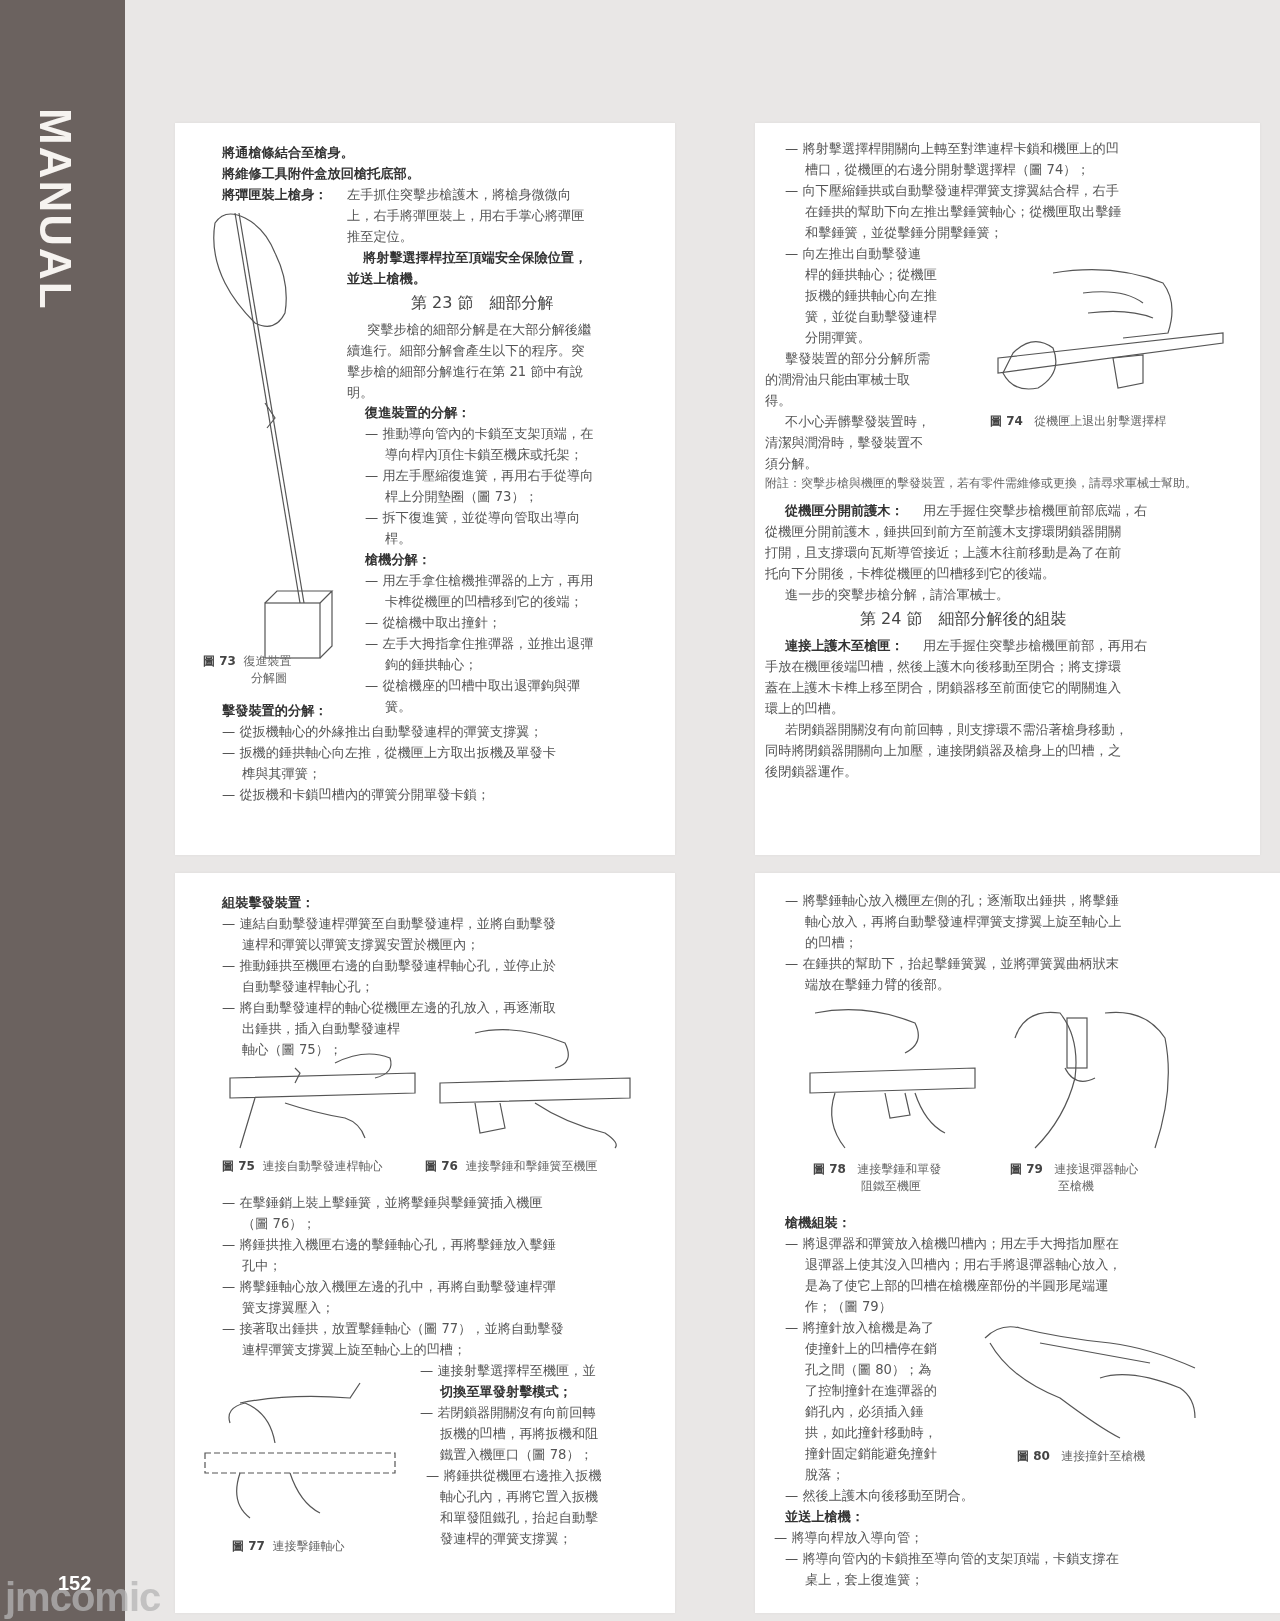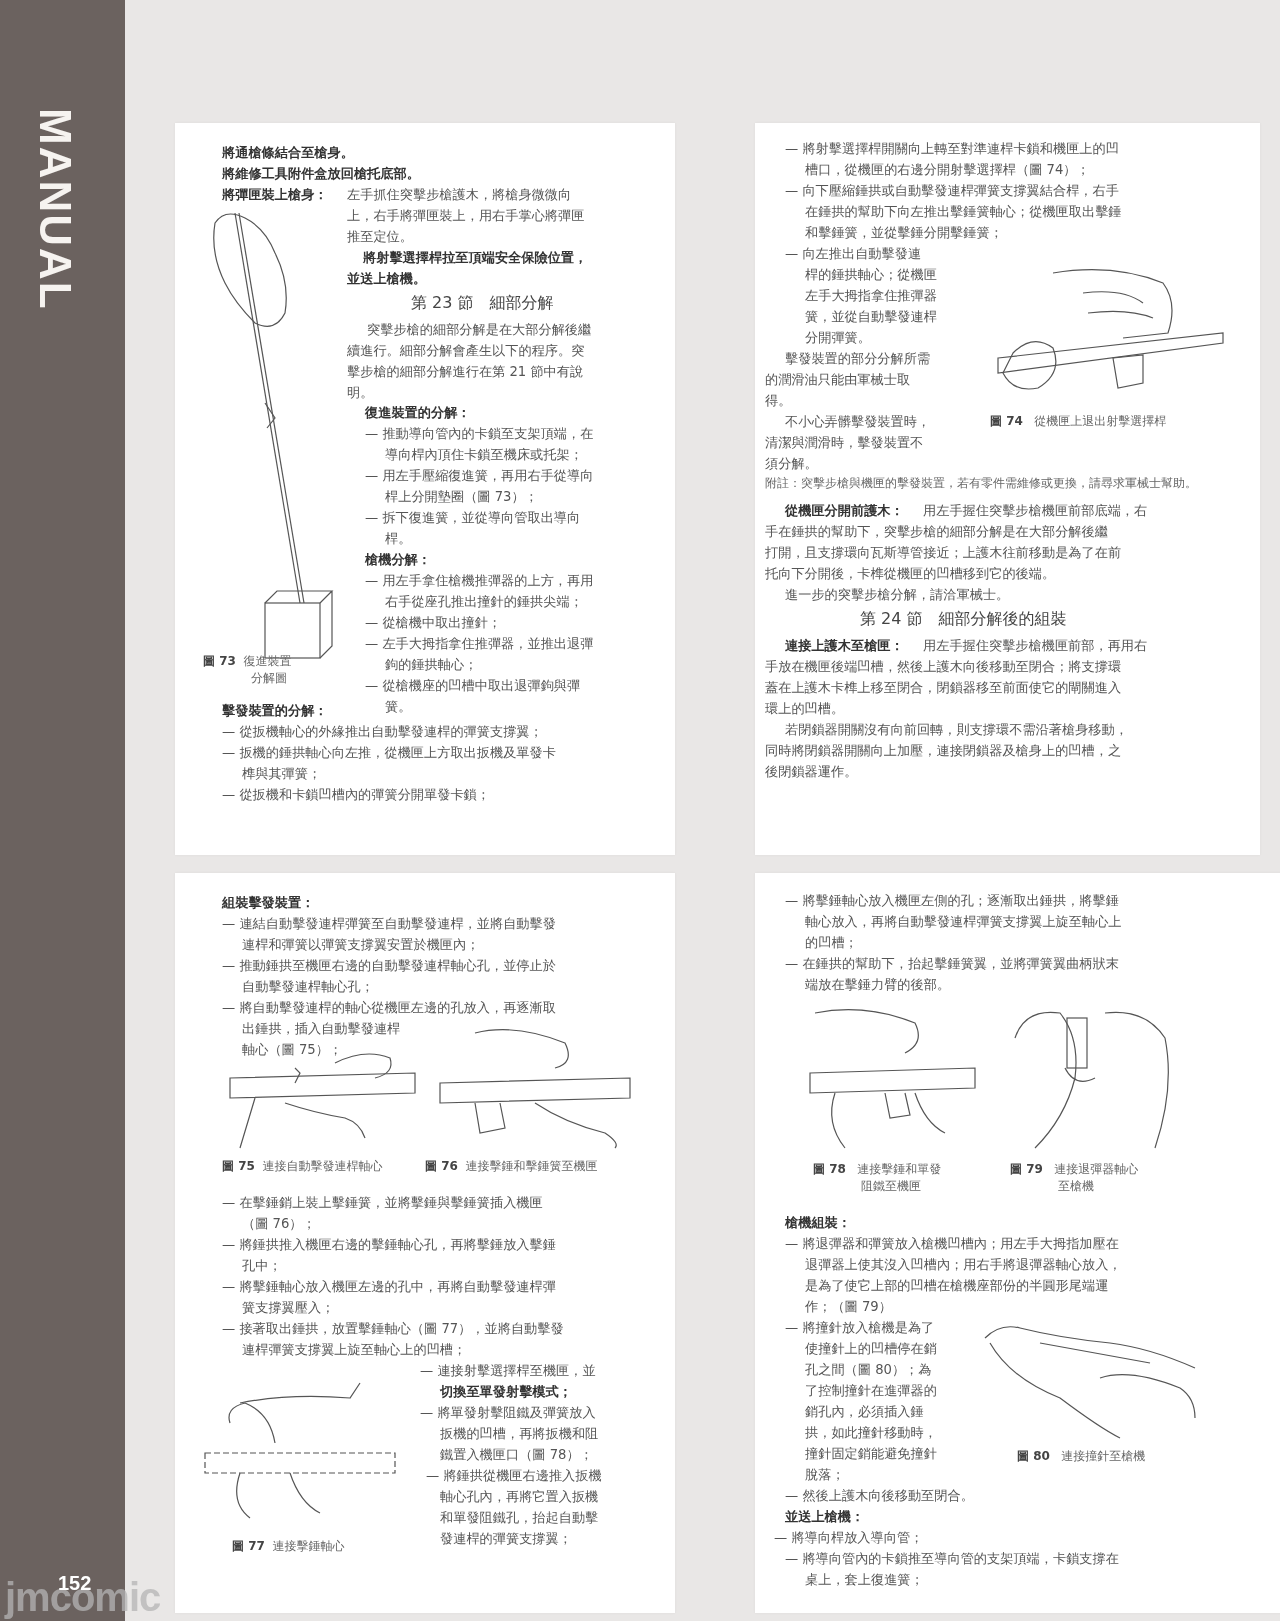--- a/index.html
+++ b/index.html
@@ -73,21 +73,21 @@
   <div class="t" style="left:172px;top:260px">明。</div>
   <div class="t b" style="left:190px;top:280px">復進裝置的分解：</div>
   <div class="t" style="left:190px;top:301px">— 推動導向管內的卡鎖至支架頂端，在</div>
   <div class="t" style="left:210px;top:322px">導向桿內頂住卡鎖至機床或托架；</div>
   <div class="t" style="left:190px;top:343px">— 用左手壓縮復進簧，再用右手從導向</div>
   <div class="t" style="left:210px;top:364px">桿上分開墊圈（圖 73）；</div>
   <div class="t" style="left:190px;top:385px">— 拆下復進簧，並從導向管取出導向</div>
   <div class="t" style="left:210px;top:406px">桿。</div>
   <div class="t b" style="left:190px;top:427px">槍機分解：</div>
   <div class="t" style="left:190px;top:448px">— 用左手拿住槍機推彈器的上方，再用</div>
-  <div class="t" style="left:210px;top:469px">右手從座孔推出撞針的錘拱尖端；</div>
+  <div class="t" style="left:210px;top:469px">卡榫從機匣的凹槽移到它的後端；</div>
   <div class="t" style="left:190px;top:490px">— 從槍機中取出撞針；</div>
   <div class="t" style="left:190px;top:511px">— 左手大拇指拿住推彈器，並推出退彈</div>
   <div class="t" style="left:210px;top:532px">鉤的錘拱軸心；</div>
   <div class="t" style="left:190px;top:553px">— 從槍機座的凹槽中取出退彈鉤與彈</div>
   <div class="t" style="left:210px;top:574px">簧。</div>
 
   <div class="illus" style="left:30px;top:80px;width:130px;height:470px">
     <svg viewBox="0 0 130 470" fill="none" stroke="#555" stroke-width="1.2">
       <path d="M10 20 Q20 5 40 15 Q60 25 70 50 Q85 80 80 110 Q70 130 50 120 Q30 100 20 80 Q5 50 10 20Z"></path>
       <path d="M30 10 L95 400"></path>
@@ -110,21 +110,21 @@
 </div>
 
 <div class="panel p2">
   <div class="t" style="left:30px;top:16px">— 將射擊選擇桿開關向上轉至對準連桿卡鎖和機匣上的凹</div>
   <div class="t" style="left:50px;top:37px">槽口，從機匣的右邊分開射擊選擇桿（圖 74）；</div>
   <div class="t" style="left:30px;top:58px">— 向下壓縮錘拱或自動擊發連桿彈簧支撐翼結合桿，右手</div>
   <div class="t" style="left:50px;top:79px">在錘拱的幫助下向左推出擊錘簧軸心；從機匣取出擊錘</div>
   <div class="t" style="left:50px;top:100px">和擊錘簧，並從擊錘分開擊錘簧；</div>
   <div class="t" style="left:30px;top:121px">— 向左推出自動擊發連</div>
   <div class="t" style="left:50px;top:142px">桿的錘拱軸心；從機匣</div>
-  <div class="t" style="left:50px;top:163px">左手大拇指拿住推彈器</div>
+  <div class="t" style="left:50px;top:163px">扳機的錘拱軸心向左推</div>
   <div class="t" style="left:50px;top:184px">簧，並從自動擊發連桿</div>
   <div class="t" style="left:50px;top:205px">分開彈簧。</div>
   <div class="t" style="left:30px;top:226px">擊發裝置的部分分解所需</div>
   <div class="t" style="left:10px;top:247px">的潤滑油只能由軍械士取</div>
   <div class="t" style="left:10px;top:268px">得。</div>
   <div class="t" style="left:30px;top:289px">不小心弄髒擊發裝置時，</div>
   <div class="t" style="left:10px;top:310px">清潔與潤滑時，擊發裝置不</div>
   <div class="t" style="left:10px;top:331px">須分解。</div>
 
   <div class="illus" style="left:238px;top:140px;width:235px;height:140px">
@@ -137,21 +137,21 @@
     </svg>
   </div>
   <div class="cap" style="left:235px;top:290px">
     <b>圖 74</b>&nbsp;&nbsp;&nbsp;<span>從機匣上退出射擊選擇桿</span>
   </div>
 
   <div class="note" style="left:10px;top:352px">附註：突擊步槍與機匣的擊發裝置，若有零件需維修或更換，請尋求軍械士幫助。</div>
 
   <div class="t b" style="left:30px;top:378px">從機匣分開前護木：</div>
   <div class="t" style="left:168px;top:378px">用左手握住突擊步槍機匣前部底端，右</div>
-  <div class="t" style="left:10px;top:399px">手在錘拱的幫助下，突擊步槍的細部分解是在大部分解後繼</div>
+  <div class="t" style="left:10px;top:399px">從機匣分開前護木，錘拱回到前方至前護木支撐環閉鎖器開關</div>
   <div class="t" style="left:10px;top:420px">打開，且支撐環向瓦斯導管接近；上護木往前移動是為了在前</div>
   <div class="t" style="left:10px;top:441px">托向下分開後，卡榫從機匣的凹槽移到它的後端。</div>
   <div class="t" style="left:30px;top:462px">進一步的突擊步槍分解，請洽軍械士。</div>
 
   <div class="h" style="left:105px;top:486px">第 24 節　細部分解後的組裝</div>
 
   <div class="t b" style="left:30px;top:513px">連接上護木至槍匣：</div>
   <div class="t" style="left:168px;top:513px">用左手握住突擊步槍機匣前部，再用右</div>
   <div class="t" style="left:10px;top:534px">手放在機匣後端凹槽，然後上護木向後移動至閉合；將支撐環</div>
   <div class="t" style="left:10px;top:555px">蓋在上護木卡榫上移至閉合，閉鎖器移至前面使它的閘關進入</div>
@@ -198,21 +198,21 @@
   <div class="t" style="left:67px;top:341px">（圖 76）；</div>
   <div class="t" style="left:47px;top:362px">— 將錘拱推入機匣右邊的擊錘軸心孔，再將擊錘放入擊錘</div>
   <div class="t" style="left:67px;top:383px">孔中；</div>
   <div class="t" style="left:47px;top:404px">— 將擊錘軸心放入機匣左邊的孔中，再將自動擊發連桿彈</div>
   <div class="t" style="left:67px;top:425px">簧支撐翼壓入；</div>
   <div class="t" style="left:47px;top:446px">— 接著取出錘拱，放置擊錘軸心（圖 77），並將自動擊發</div>
   <div class="t" style="left:67px;top:467px">連桿彈簧支撐翼上旋至軸心上的凹槽；</div>
 
   <div class="t" style="left:245px;top:488px">— 連接射擊選擇桿至機匣，並</div>
   <div class="t b" style="left:265px;top:509px">切換至單發射擊模式；</div>
-  <div class="t" style="left:245px;top:530px">— 將單發射擊阻鐵及彈簧放入</div>
+  <div class="t" style="left:245px;top:530px">— 若閉鎖器開關沒有向前回轉</div>
   <div class="t" style="left:265px;top:551px">扳機的凹槽，再將扳機和阻</div>
   <div class="t" style="left:265px;top:572px">鐵置入機匣口（圖 78）；</div>
   <div class="t" style="left:251px;top:593px">— 將錘拱從機匣右邊推入扳機</div>
   <div class="t" style="left:265px;top:614px">軸心孔內，再將它置入扳機</div>
   <div class="t" style="left:265px;top:635px">和單發阻鐵孔，抬起自動擊</div>
   <div class="t" style="left:265px;top:656px">發連桿的彈簧支撐翼；</div>
 
   <div class="illus" style="left:25px;top:490px;width:200px;height:160px">
     <svg viewBox="0 0 200 160" fill="none" stroke="#555" stroke-width="1.2">
       <path d="M40 40 Q90 30 150 35 L160 20"></path>

